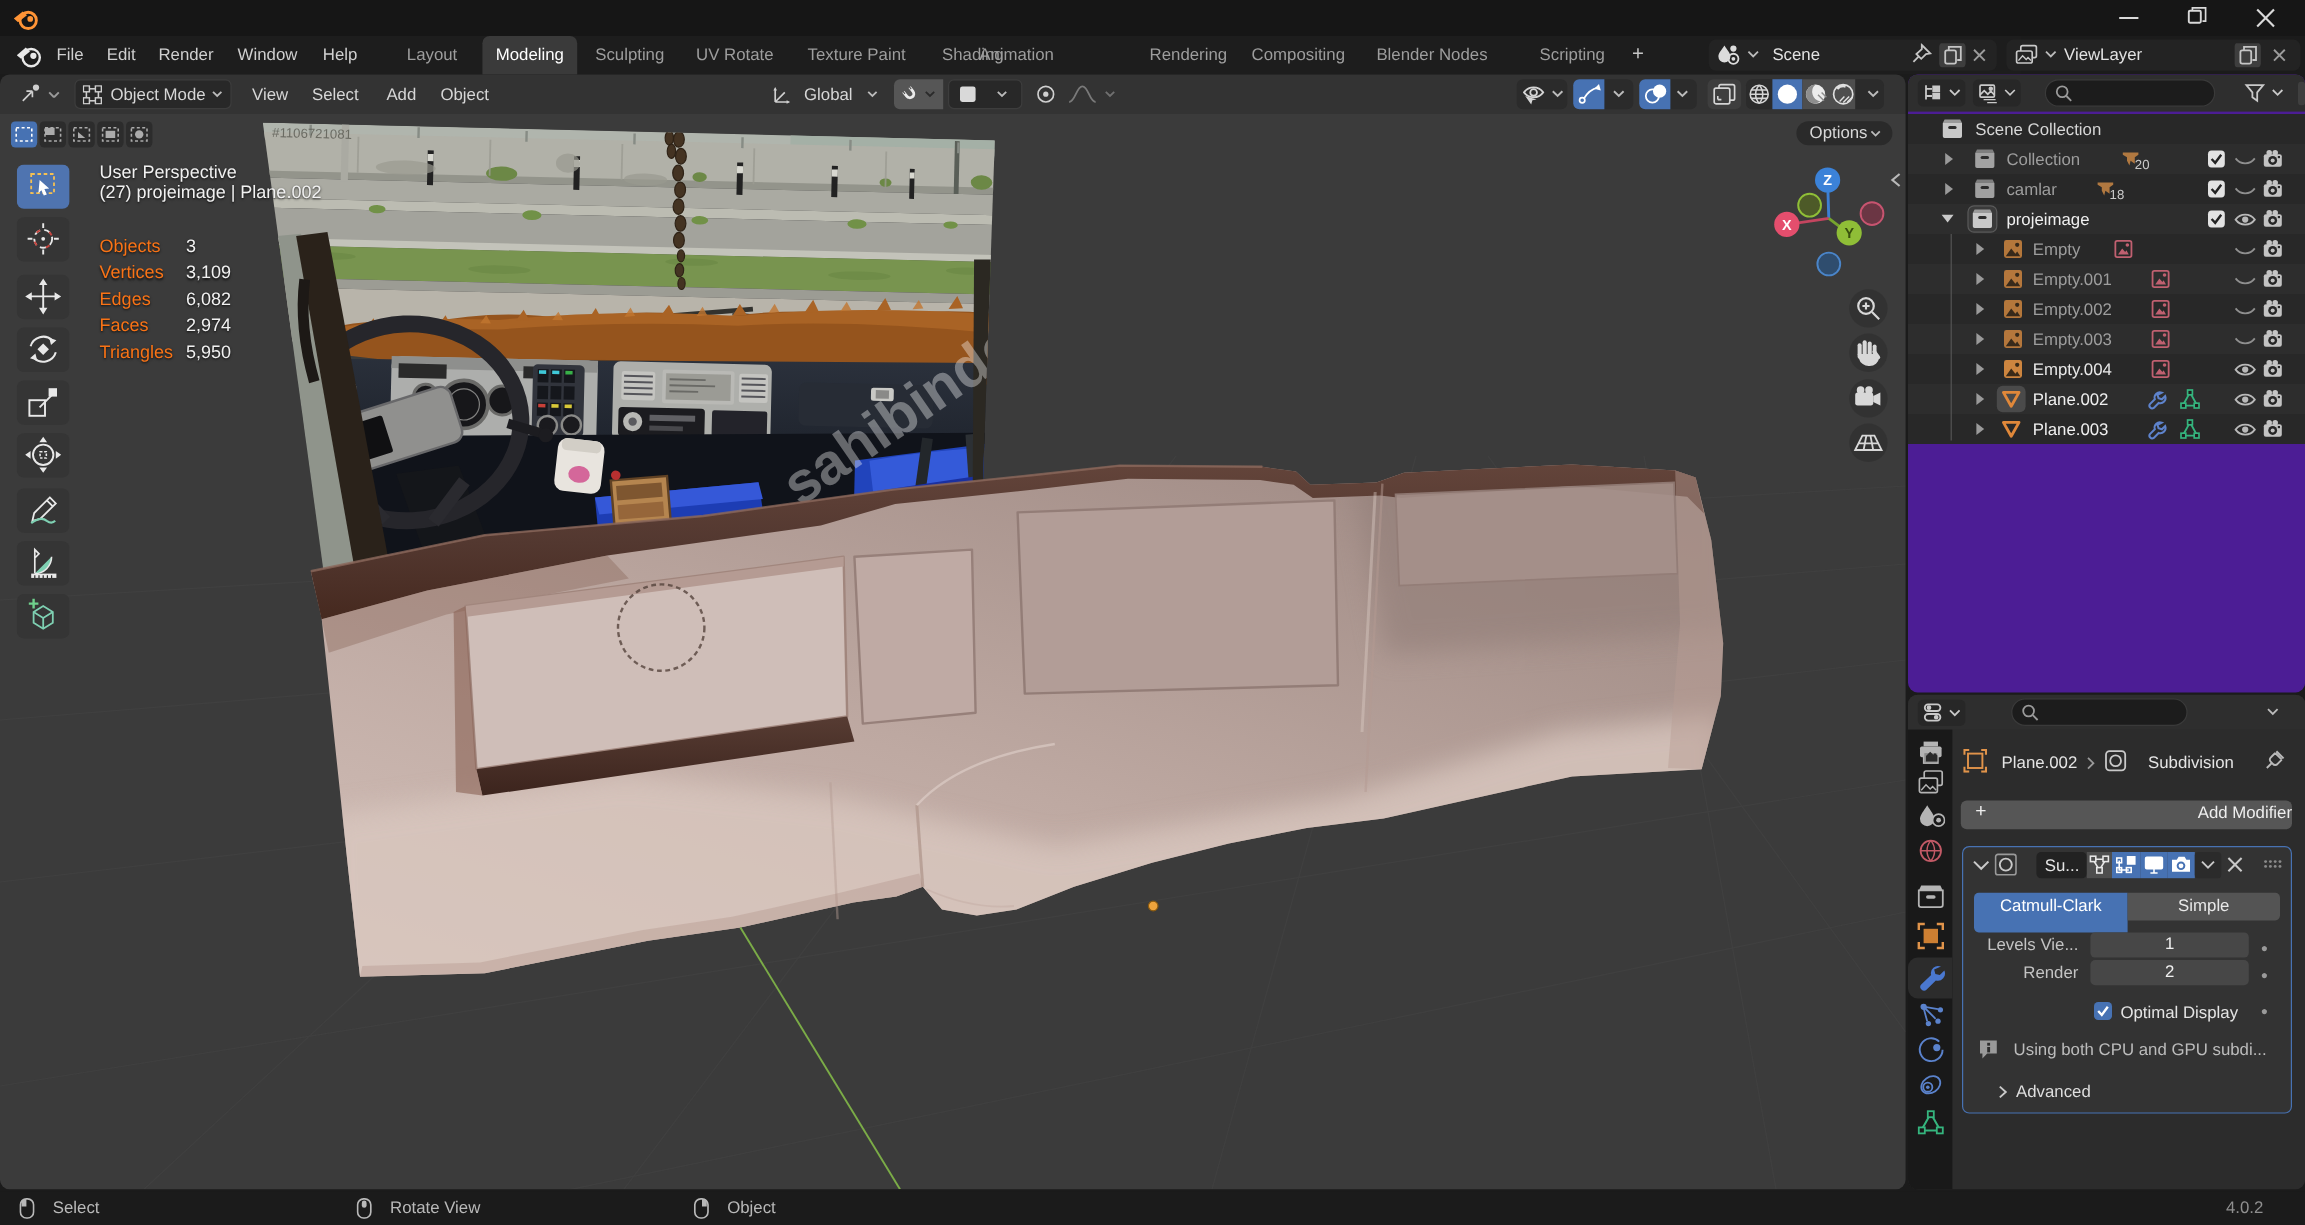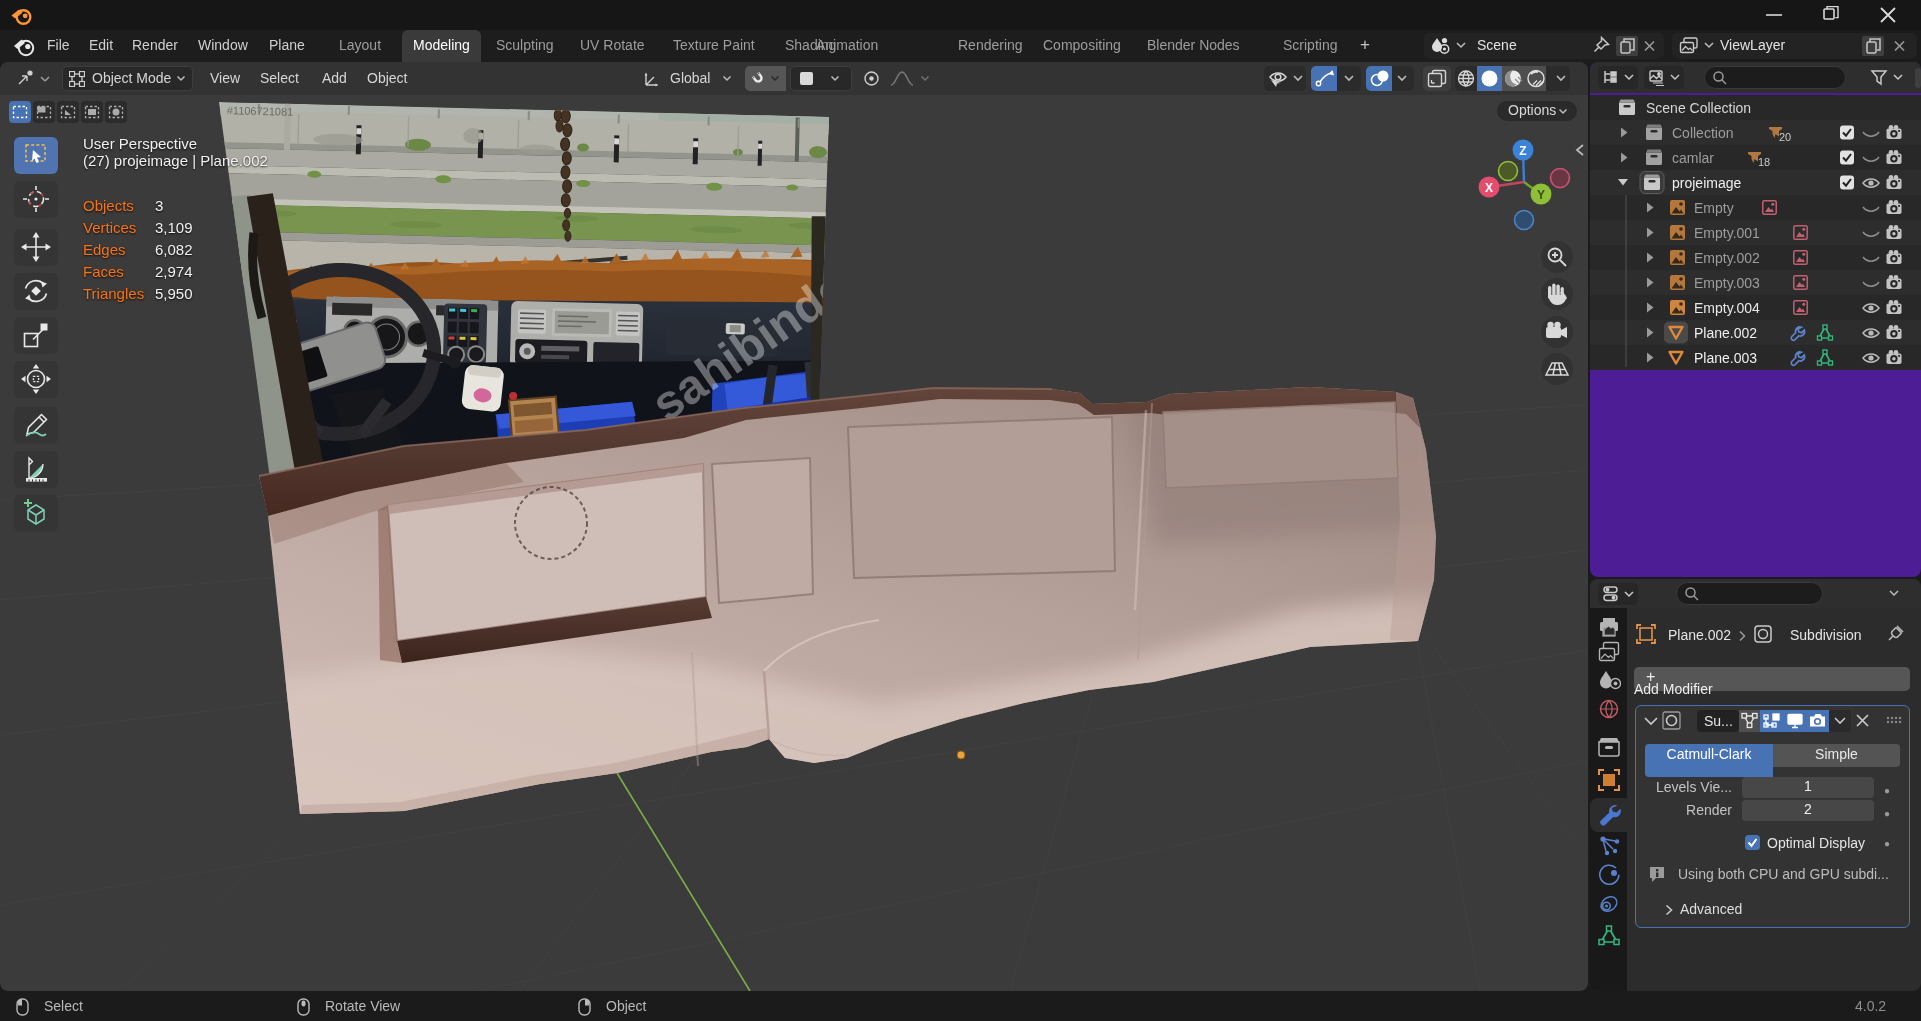--- a/index.html
+++ b/index.html
@@ -41,21 +41,21 @@
 <div id="menubar" class="abs">
   <svg class="abs" style="left:13px;top:35px;top:5px" width="22" height="22" viewBox="0 0 22 22">
     <circle cx="13" cy="13" r="7.2" fill="none" stroke="#e8e8e8" stroke-width="2"></circle>
     <circle cx="14.8" cy="11.5" r="2.6" fill="#e8e8e8"></circle>
     <path d="M1 11 L8.5 4.5 L12 8 L4.5 14 Z" fill="#e8e8e8"></path>
   </svg>
   <div class="abs" style="left:47px;top:7px">File</div>
   <div class="abs" style="left:89px;top:7px">Edit</div>
   <div class="abs" style="left:132px;top:7px">Render</div>
   <div class="abs" style="left:198px;top:7px">Window</div>
-  <div class="abs" style="left:269px;top:7px">Plane</div>
+  <div class="abs" style="left:269px;top:7px">Help</div>
   <div class="abs" style="left:339px;top:7px;color:#9d9d9d">Layout</div>
   <div class="abs" style="left:402px;top:0;width:79px;height:32px;background:#3a3a3a;border-radius:6px 6px 0 0;color:#fff;text-align:center;padding-top:7px">Modeling</div>
   <div class="abs" style="left:496px;top:7px;color:#9d9d9d">Sculpting</div>
   <div class="abs" style="left:580px;top:7px;color:#9d9d9d">UV Rotate</div>
   <div class="abs" style="left:673px;top:7px;color:#9d9d9d">Texture Paint</div>
   <div class="abs" style="left:785px;top:7px;color:#9d9d9d">Shading</div>
   <div class="abs" style="left:816px;top:7px;color:#9d9d9d">Animation</div>
   <div class="abs" style="left:958px;top:7px;color:#9d9d9d">Rendering</div>
   <div class="abs" style="left:1043px;top:7px;color:#9d9d9d">Compositing</div>
   <div class="abs" style="left:1147px;top:7px;color:#9d9d9d">Blender Nodes</div>
@@ -967,21 +967,21 @@
     <rect x="2" y="2" width="16" height="16" rx="3" fill="none" stroke="#c9c9c9" stroke-width="1.5"></rect>
     <circle cx="10" cy="10" r="4.5" fill="none" stroke="#c9c9c9" stroke-width="1.5"></circle>
   </svg>
   <div class="abs" style="left:200px;top:48px;color:#e4e4e4">Subdivision</div>
   <svg class="abs" style="left:297px;top:45px" width="18" height="18" viewBox="0 0 18 18">
     <g stroke="#b9b9b9" stroke-width="1.6" fill="none">
       <path d="M10 2 L16 8 M9 3.5 L14.5 9 M9 3.5 L5.5 7 a2.5 2.5 0 0 0 0 4 L7 12.5 a2.5 2.5 0 0 0 4 0 L14.5 9 M6 12 L2 16"></path>
     </g>
   </svg>
 
-  <div class="abs" style="left:44px;top:88px;width:276px;height:24px;background:#565656;border-radius:5px;color:#eee;text-align:left;padding-top:14px">Add Modifier</div>
+  <div class="abs" style="left:44px;top:88px;width:276px;height:24px;background:#565656;border-radius:5px;color:#eee;text-align:right;padding-top:2px">Add Modifier</div>
   <div class="abs" style="left:56px;top:89px;color:#eee;font-size:16px">+</div>
 
   <div class="abs" style="left:45px;top:126px;width:275px;height:223px;background:#333333;border:1px solid #4772b3;border-radius:6px"></div>
   <svg class="abs" style="left:52px;top:131px" width="262" height="22" viewBox="0 0 262 22">
     <path d="M3 8 l6 6 l6 -6" stroke="#c9c9c9" stroke-width="1.7" fill="none"></path>
     <rect x="21" y="2" width="17" height="17" rx="2" fill="none" stroke="#9a9a9a" stroke-width="1.3"></rect>
     <circle cx="29.5" cy="10.5" r="5" fill="none" stroke="#c9c9c9" stroke-width="1.6"></circle>
     <rect x="55" y="0" width="42" height="22" rx="4" fill="#222222"></rect>
     <text x="62" y="16" fill="#e4e4e4" font-size="14" font-family="Liberation Sans">Su...</text>
     <rect x="97" y="0" width="21" height="22" fill="#4e4e4e"></rect>

